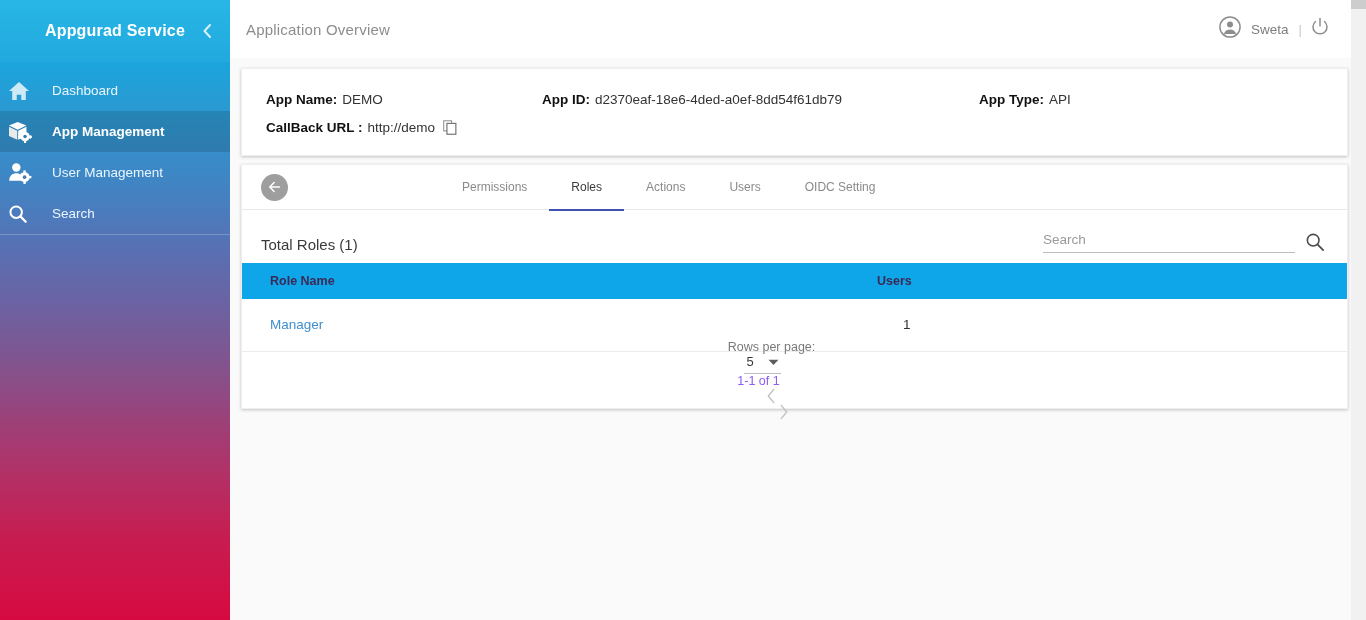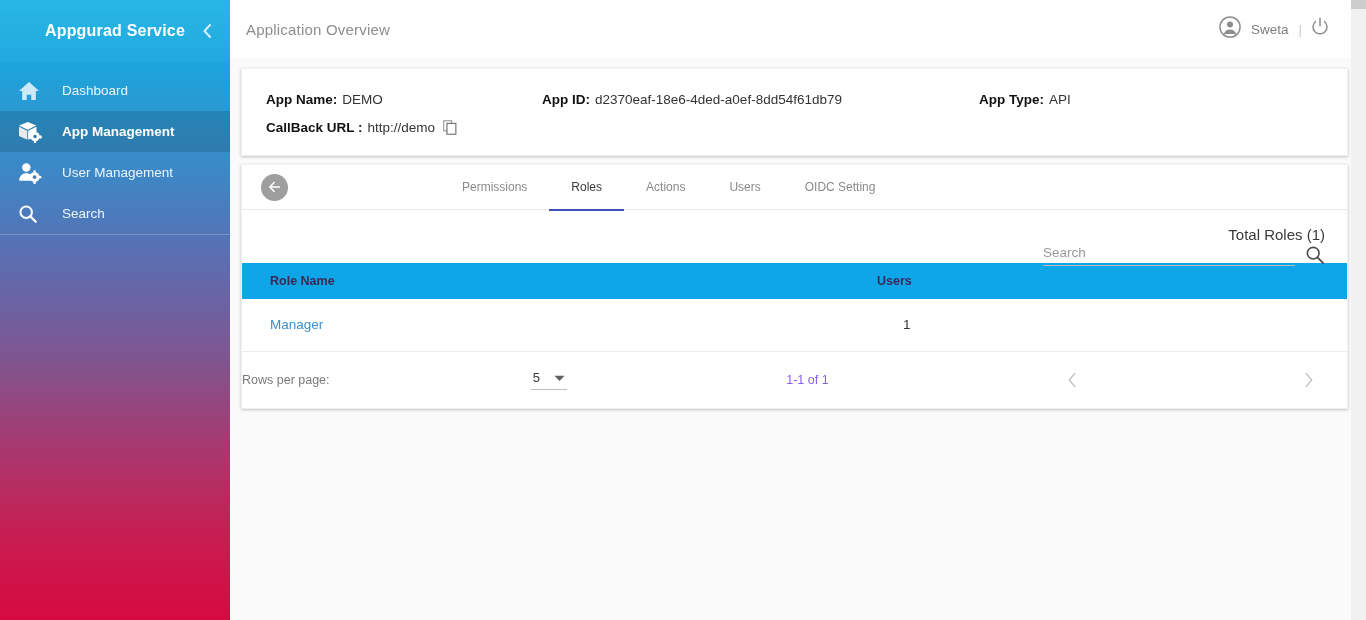--- a/index.html
+++ b/index.html
@@ -57,21 +57,21 @@
     transform: translateY(-50%);
     width: 22px; height: 22px;
     display: flex; align-items: center; justify-content: center;
     cursor: pointer;
   }
   .nav-list { margin-top: 8px; }
   .nav-item {
     height: 41px;
     display: flex;
     align-items: center;
-    padding-left: 18px;
+    padding-left: 8px;
     cursor: pointer;
     color: #eaf6fd;
     font-size: 13.5px;
   }
   .nav-item.active {
     background: rgba(0,0,0,0.13);
     color: #ffffff;
     font-weight: bold;
   }
   .nav-item .nav-ico {
@@ -194,21 +194,20 @@
     left: 0; right: 0; bottom: -1px;
     height: 2px;
     background: #3f51b5;
   }
 
   .panel-head {
     display: flex;
     align-items: flex-end;
     padding: 16px 22px 10px 19px;
     height: 53px;
-    flex-direction: column;
   }
   .total-roles {
     font-size: 15px;
     color: #3a3a3a;
   }
   .search-wrap {
     margin-left: auto;
     display: flex;
     align-items: flex-end;
     gap: 10px;
@@ -259,26 +258,27 @@
   }
   .role-link {
     color: #3f8fd0;
     cursor: pointer;
     text-decoration: none;
   }
 
   .paginator {
     display: flex;
     align-items: center;
-    justify-content: space-between;
+    justify-content: center;
     height: 56px;
     padding-right: 22px;
     gap: 0;
     font-size: 12.5px;
     color: #7a7a7a;
+    flex-direction: column;
   }
   .rpp-label { margin-right: 24px; }
   .rpp-select {
     display: flex;
     align-items: center;
     gap: 14px;
     border-bottom: 1px solid #bdbdbd;
     padding: 0 2px 4px 2px;
     cursor: pointer;
     color: #3a3a3a;

